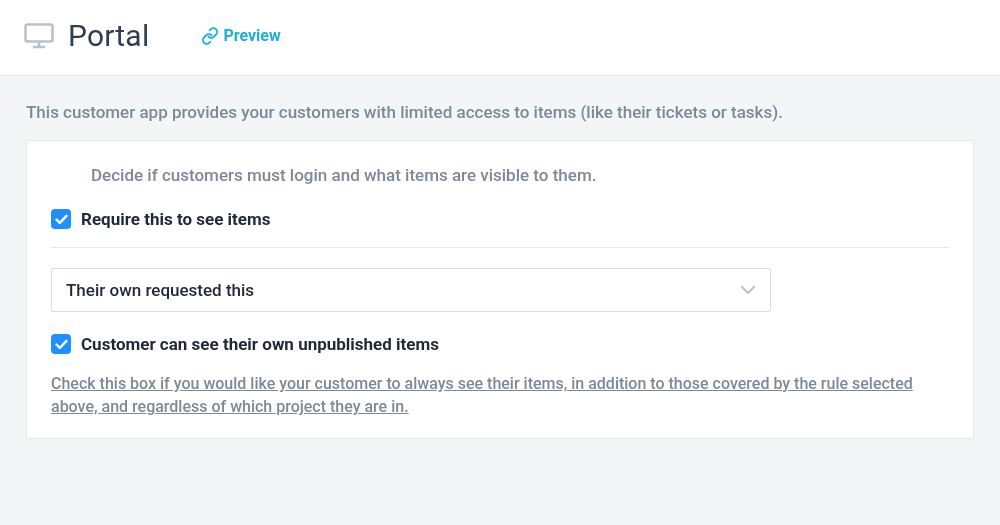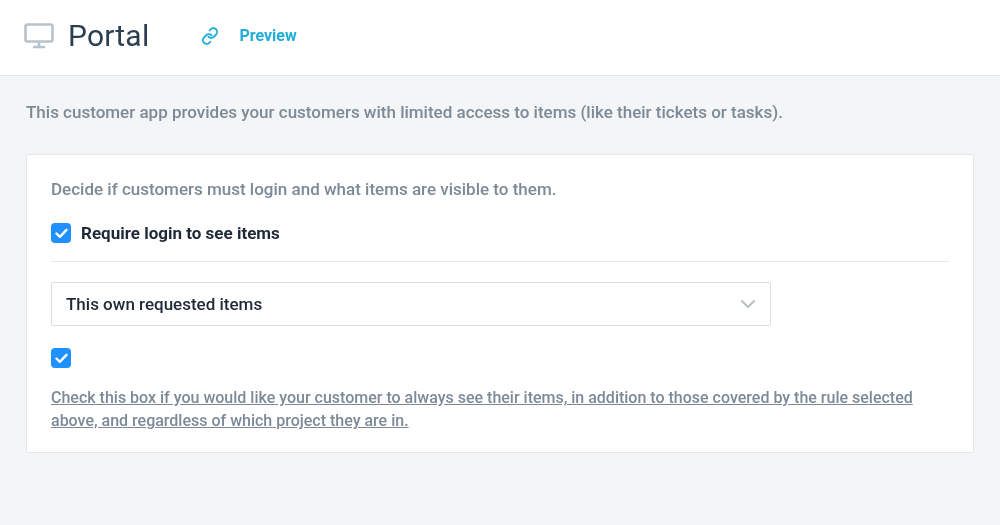--- a/index.html
+++ b/index.html
@@ -23,54 +23,55 @@
     .header h1 {
       font-size: 30px;
       font-weight: 400;
       color: #2c3e50;
       letter-spacing: 0.2px;
       margin-right: 38px;
     }
     .preview-link {
       display: flex;
       align-items: center;
-      gap: 20px;
+      gap: 4px;
       color: #1eaed7;
       font-weight: 700;
       font-size: 16px;
       cursor: pointer;
     }
     .preview-link svg { display: block; }
     .content {
       padding: 26px 26px 0 26px;
     }
     .desc {
       color: #7c8a98;
       font-size: 17px;
       font-weight: 500;
-      margin-bottom: 32px;
+      margin-bottom: 18px;
     }
     .section-title {
       font-size: 28px;
       font-weight: 400;
       color: #2c3e50;
       margin-bottom: 22px;
       letter-spacing: 0.2px;
     }
     .card {
       background: #fff;
       border: 1px solid #e5e8ea;
       border-radius: 2px;
       padding: 24px 24px 20px 24px;
     }
     .card-desc {
       color: #7c8a98;
       font-size: 17px;
       font-weight: 500;
       margin-bottom: 24px;
+      margin-left: 40px;
     }
     .check-row {
       display: flex;
       align-items: center;
       gap: 10px;
       margin-bottom: 18px;
     }
     .checkbox {
       width: 20px;
       height: 20px;
@@ -155,38 +156,39 @@
 
   <div class="card">
     <p class="card-desc">Decide if customers must login and what items are visible to them.</p>
 
     <div class="check-row">
       <span class="checkbox">
         <svg width="13" height="11" viewBox="0 0 13 11" fill="none">
           <path d="M1.5 5.5 L4.8 8.8 L11.5 1.8" stroke="#fff" stroke-width="2.4" stroke-linecap="round" stroke-linejoin="round"></path>
         </svg>
       </span>
-      <span class="check-label">Require login to see items</span>
+      <span class="check-label">Require this to see items</span>
     </div>
 
     <hr class="divider">
 
 
     <div class="select">
-      <span class="select-value">This own requested items</span>
+      <span class="select-value">Their own requested this</span>
       <span class="chev">
         <svg width="16" height="10" viewBox="0 0 16 10" fill="none">
           <path d="M2 2 L8 8 L14 2" stroke="#b8c2cc" stroke-width="2.2" stroke-linecap="round" stroke-linejoin="round"></path>
         </svg>
       </span>
     </div>
 
     <div class="check-row">
       <span class="checkbox">
         <svg width="13" height="11" viewBox="0 0 13 11" fill="none">
           <path d="M1.5 5.5 L4.8 8.8 L11.5 1.8" stroke="#fff" stroke-width="2.4" stroke-linecap="round" stroke-linejoin="round"></path>
         </svg>
       </span>
+      <span class="check-label">Customer can see their own unpublished items</span>
     </div>
 
     <p class="help-text">Check this box if you would like your customer to always see their items, in addition to those covered by the rule selected above, and regardless of which project they are in.</p>
   </div>
 </div>
 
 </body></html>

